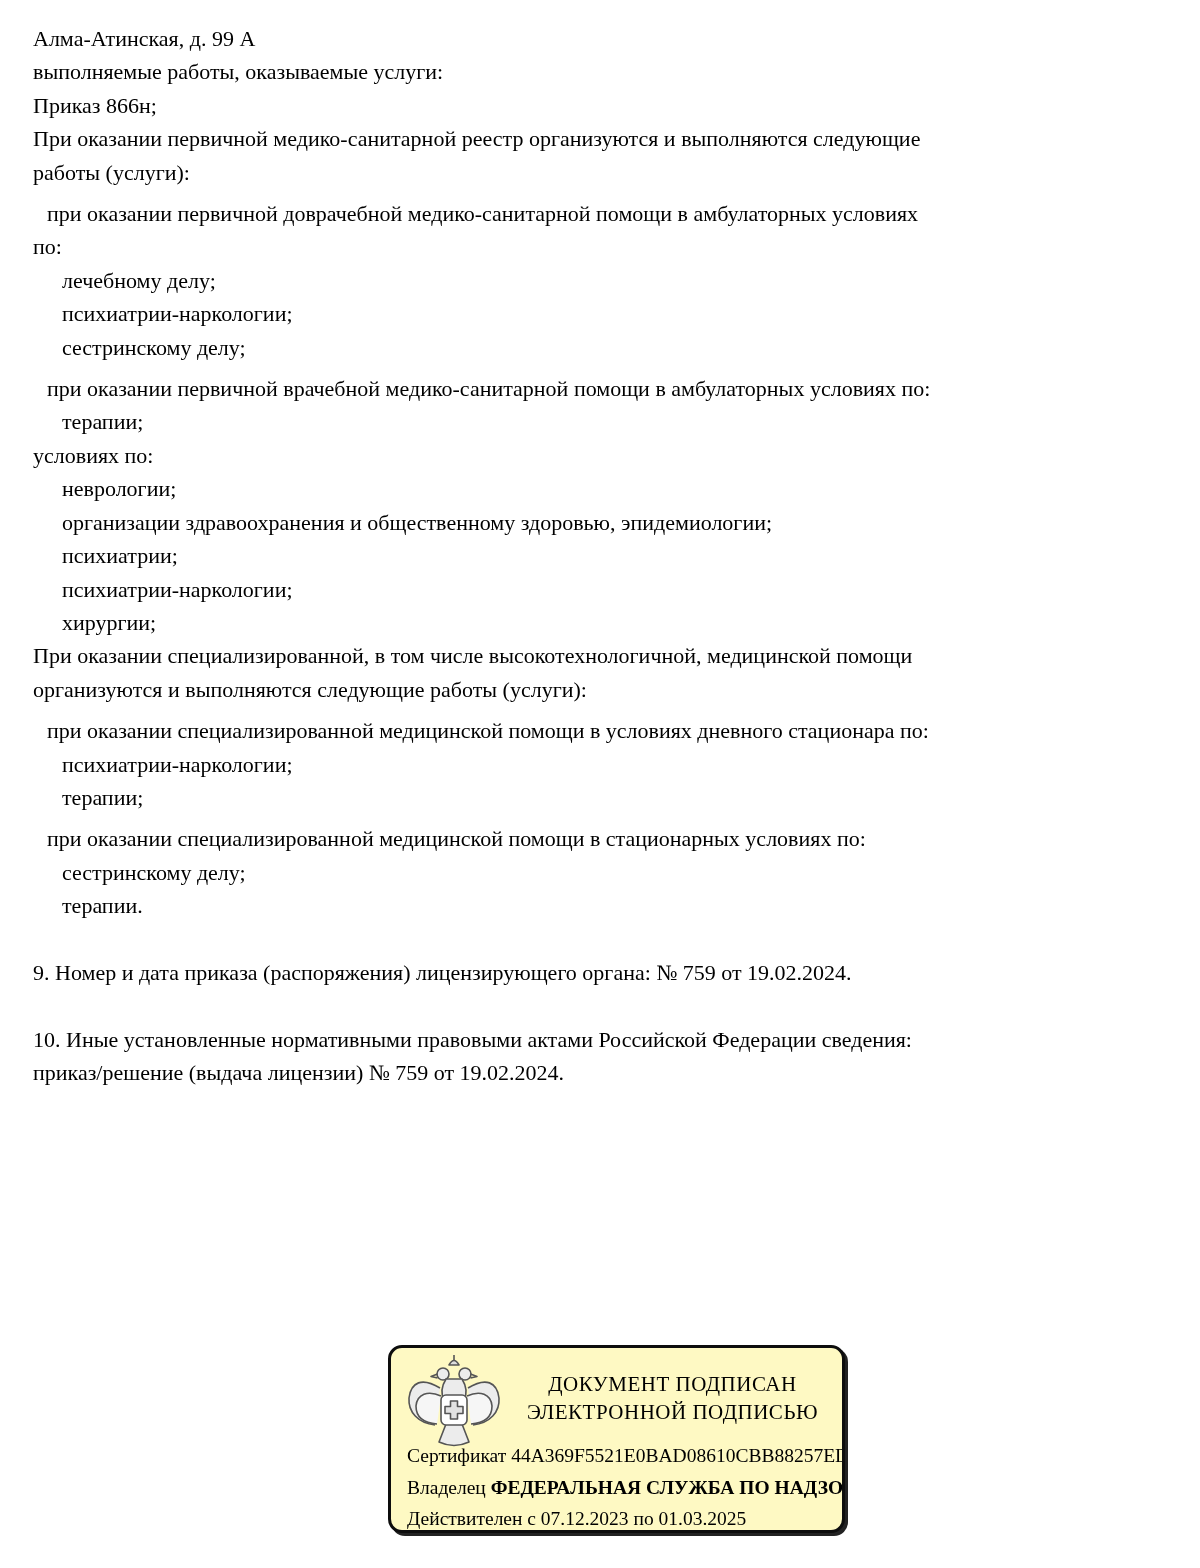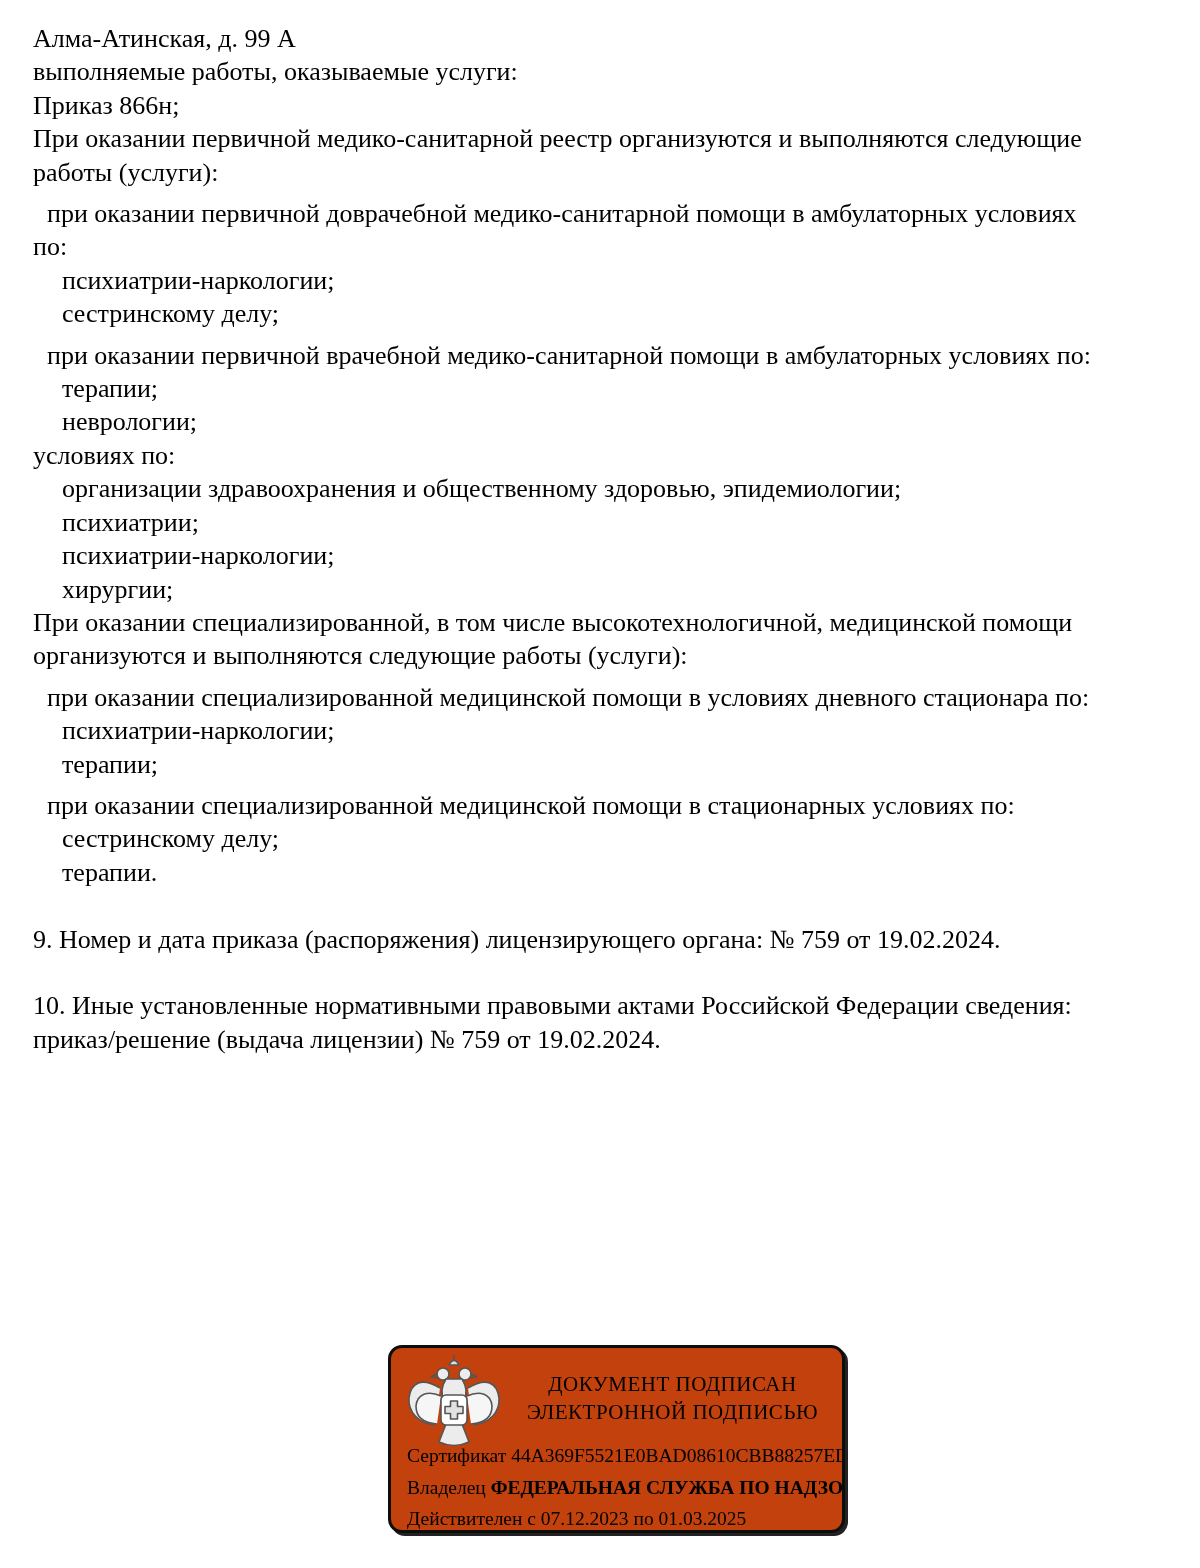--- a/index.html
+++ b/index.html
@@ -13,35 +13,35 @@
     height: 1568px;
     font-family: "Liberation Serif", "DejaVu Serif", serif;
     color: #000000;
     overflow: hidden;
   }
   .doc-body {
     position: absolute;
     top: 22px;
     left: 33px;
     right: 20px;
-    font-size: 26px;
+    font-size: 22px;
     line-height: 33.4px;
   }
   .line { white-space: nowrap; }
   .indent-1 { padding-left: 14px; margin-top: 8px; }
   .indent-2 { padding-left: 29px; }
 
   
   .stamp {
     position: absolute;
     left: 388px;
     top: 1345px;
     width: 451px;
     height: 182px;
-    background: #c2410c;
+    background: #fef9c3;
     border: 3px solid #0d0d0d;
     border-radius: 14px;
     box-shadow: 3px 3px 0 rgba(10,10,10,0.9);
     overflow: hidden;
   }
   .stamp-emblem {
     position: absolute;
     left: 12px;
     top: 6px;
     width: 102px;
@@ -71,26 +71,27 @@
 <body>
 
 <div class="doc-body">
     <div class="line indent-0">Алма-Атинская, д. 99 А</div>
     <div class="line indent-0">выполняемые работы, оказываемые услуги:</div>
     <div class="line indent-0">Приказ 866н;</div>
     <div class="line indent-0">При оказании первичной медико-санитарной реестр организуются и выполняются следующие</div>
     <div class="line indent-0">работы (услуги):</div>
     <div class="line indent-1">при оказании первичной доврачебной медико-санитарной помощи в амбулаторных условиях</div>
     <div class="line indent-0">по:</div>
+    <div class="line indent-2">лечебному делу;</div>
     <div class="line indent-2">психиатрии-наркологии;</div>
     <div class="line indent-2">сестринскому делу;</div>
     <div class="line indent-1">при оказании первичной врачебной медико-санитарной помощи в амбулаторных условиях по:</div>
     <div class="line indent-2">терапии;</div>
+    <div class="line indent-0">условиях по:</div>
     <div class="line indent-2">неврологии;</div>
-    <div class="line indent-0">условиях по:</div>
     <div class="line indent-2">организации здравоохранения и общественному здоровью, эпидемиологии;</div>
     <div class="line indent-2">психиатрии;</div>
     <div class="line indent-2">психиатрии-наркологии;</div>
     <div class="line indent-2">хирургии;</div>
     <div class="line indent-0">При оказании специализированной, в том числе высокотехнологичной, медицинской помощи</div>
     <div class="line indent-0">организуются и выполняются следующие работы (услуги):</div>
     <div class="line indent-1">при оказании специализированной медицинской помощи в условиях дневного стационара по:</div>
     <div class="line indent-2">психиатрии-наркологии;</div>
     <div class="line indent-2">терапии;</div>
     <div class="line indent-1">при оказании специализированной медицинской помощи в стационарных условиях по:</div>

